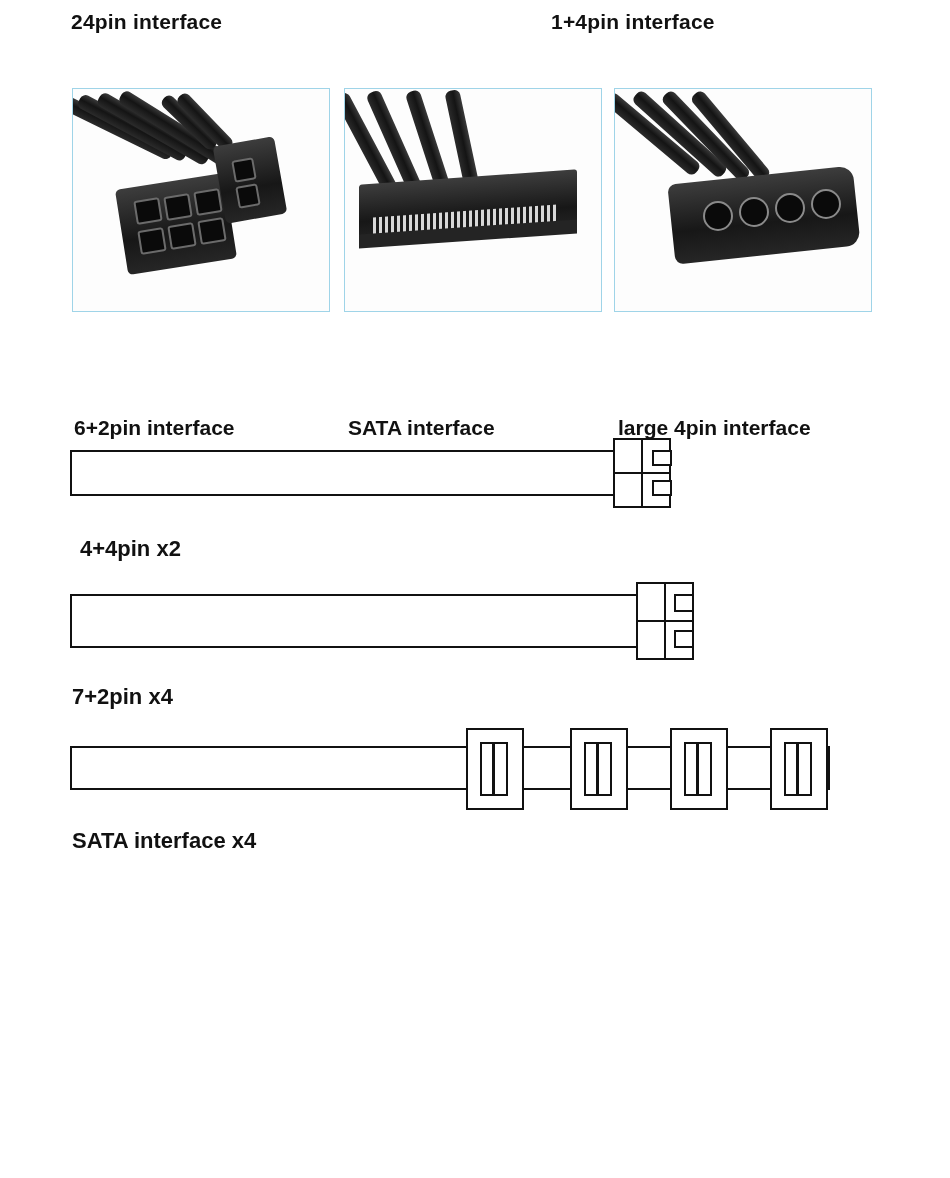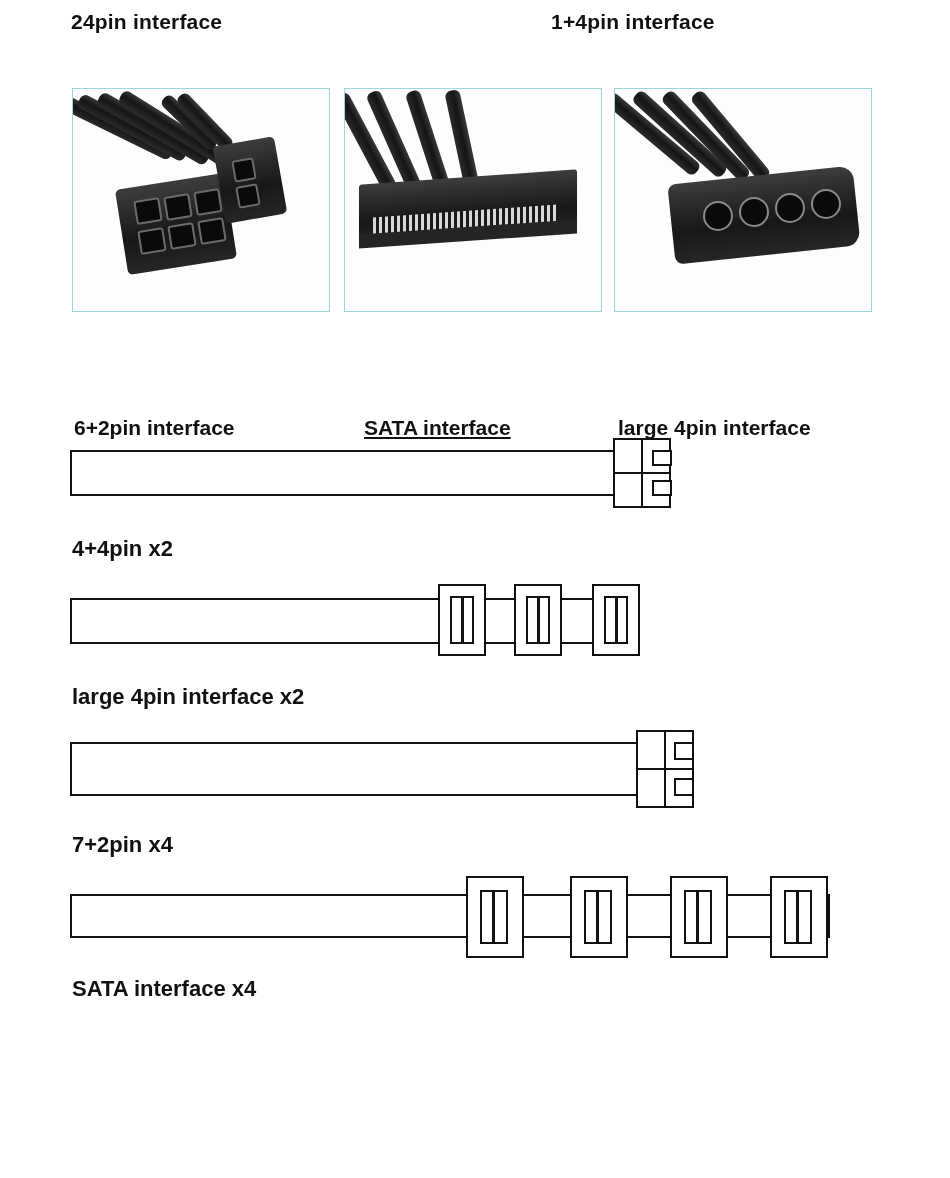--- a/index.html
+++ b/index.html
@@ -57,21 +57,21 @@
 
   .photo-caption {
     position: absolute;
     top: 328px;
     font-size: 21px;
     font-weight: bold;
     color: #111;
     white-space: nowrap;
   }
   .photo-caption.c1 { left: 74px; }
-  .photo-caption.c2 { left: 364px; text-decoration: underline; }
+  .photo-caption.c2 { left: 348px; }
   .photo-caption.c3 { left: 618px; text-align: center; }
 
   
   .wire {
     position: absolute;
     background: #1c1c1c;
     border-radius: 6px;
   }
   .wire.sheen {
     background: linear-gradient(180deg,#3a3a3a 0%,#141414 45%,#2b2b2b 100%);
@@ -206,41 +206,23 @@
 
   <div class="spec-row" style="height:148px;">
     <div class="spec-art" style="height:100px;">
       <div class="cable-body" style="left:70px;top:22px;width:545px;height:46px;"></div>
       <div class="conn" style="left:613px;top:10px;width:58px;height:70px;"></div>
       <div class="conn-bar" style="left:615px;top:44px;width:54px;height:2px;"></div>
       <div class="conn-bar" style="left:641px;top:10px;width:2px;height:70px;"></div>
       <div class="conn" style="left:652px;top:22px;width:20px;height:16px;"></div>
       <div class="conn" style="left:652px;top:52px;width:20px;height:16px;"></div>
     </div>
-    <div class="spec-label" style="top:108px;">4+4pin x2</div>
-  </div>
-
-  <div class="spec-row" style="height:148px;">
-    <div class="spec-art" style="height:100px;">
-      <div class="cable-body" style="left:70px;top:22px;width:560px;height:46px;"></div>
-
-      <div class="conn" style="left:438px;top:8px;width:48px;height:72px;"></div>
-      <div class="conn" style="left:450px;top:20px;width:24px;height:48px;"></div>
-      <div class="conn-bar" style="left:461px;top:20px;width:3px;height:48px;"></div>
-
-      <div class="conn" style="left:514px;top:8px;width:48px;height:72px;"></div>
-      <div class="conn" style="left:526px;top:20px;width:24px;height:48px;"></div>
-      <div class="conn-bar" style="left:537px;top:20px;width:3px;height:48px;"></div>
-
-      <div class="conn" style="left:592px;top:8px;width:48px;height:72px;"></div>
-      <div class="conn" style="left:604px;top:20px;width:24px;height:48px;"></div>
-      <div class="conn-bar" style="left:615px;top:20px;width:3px;height:48px;"></div>
-    </div>
-    <div class="spec-label" style="top:108px;">large 4pin interface x2</div>
-  </div>
+    <div class="spec-label" style="top:108px;margin-left:8px;">4+4pin x2</div>
+  </div>
+
 
   <div class="spec-row" style="height:148px;">
     <div class="spec-art" style="height:100px;">
       <div class="cable-body" style="left:70px;top:18px;width:568px;height:54px;"></div>
       <div class="conn" style="left:636px;top:6px;width:58px;height:78px;"></div>
       <div class="conn-bar" style="left:638px;top:44px;width:54px;height:2px;"></div>
       <div class="conn-bar" style="left:664px;top:6px;width:2px;height:78px;"></div>
       <div class="conn" style="left:674px;top:18px;width:20px;height:18px;"></div>
       <div class="conn" style="left:674px;top:54px;width:20px;height:18px;"></div>
     </div>

